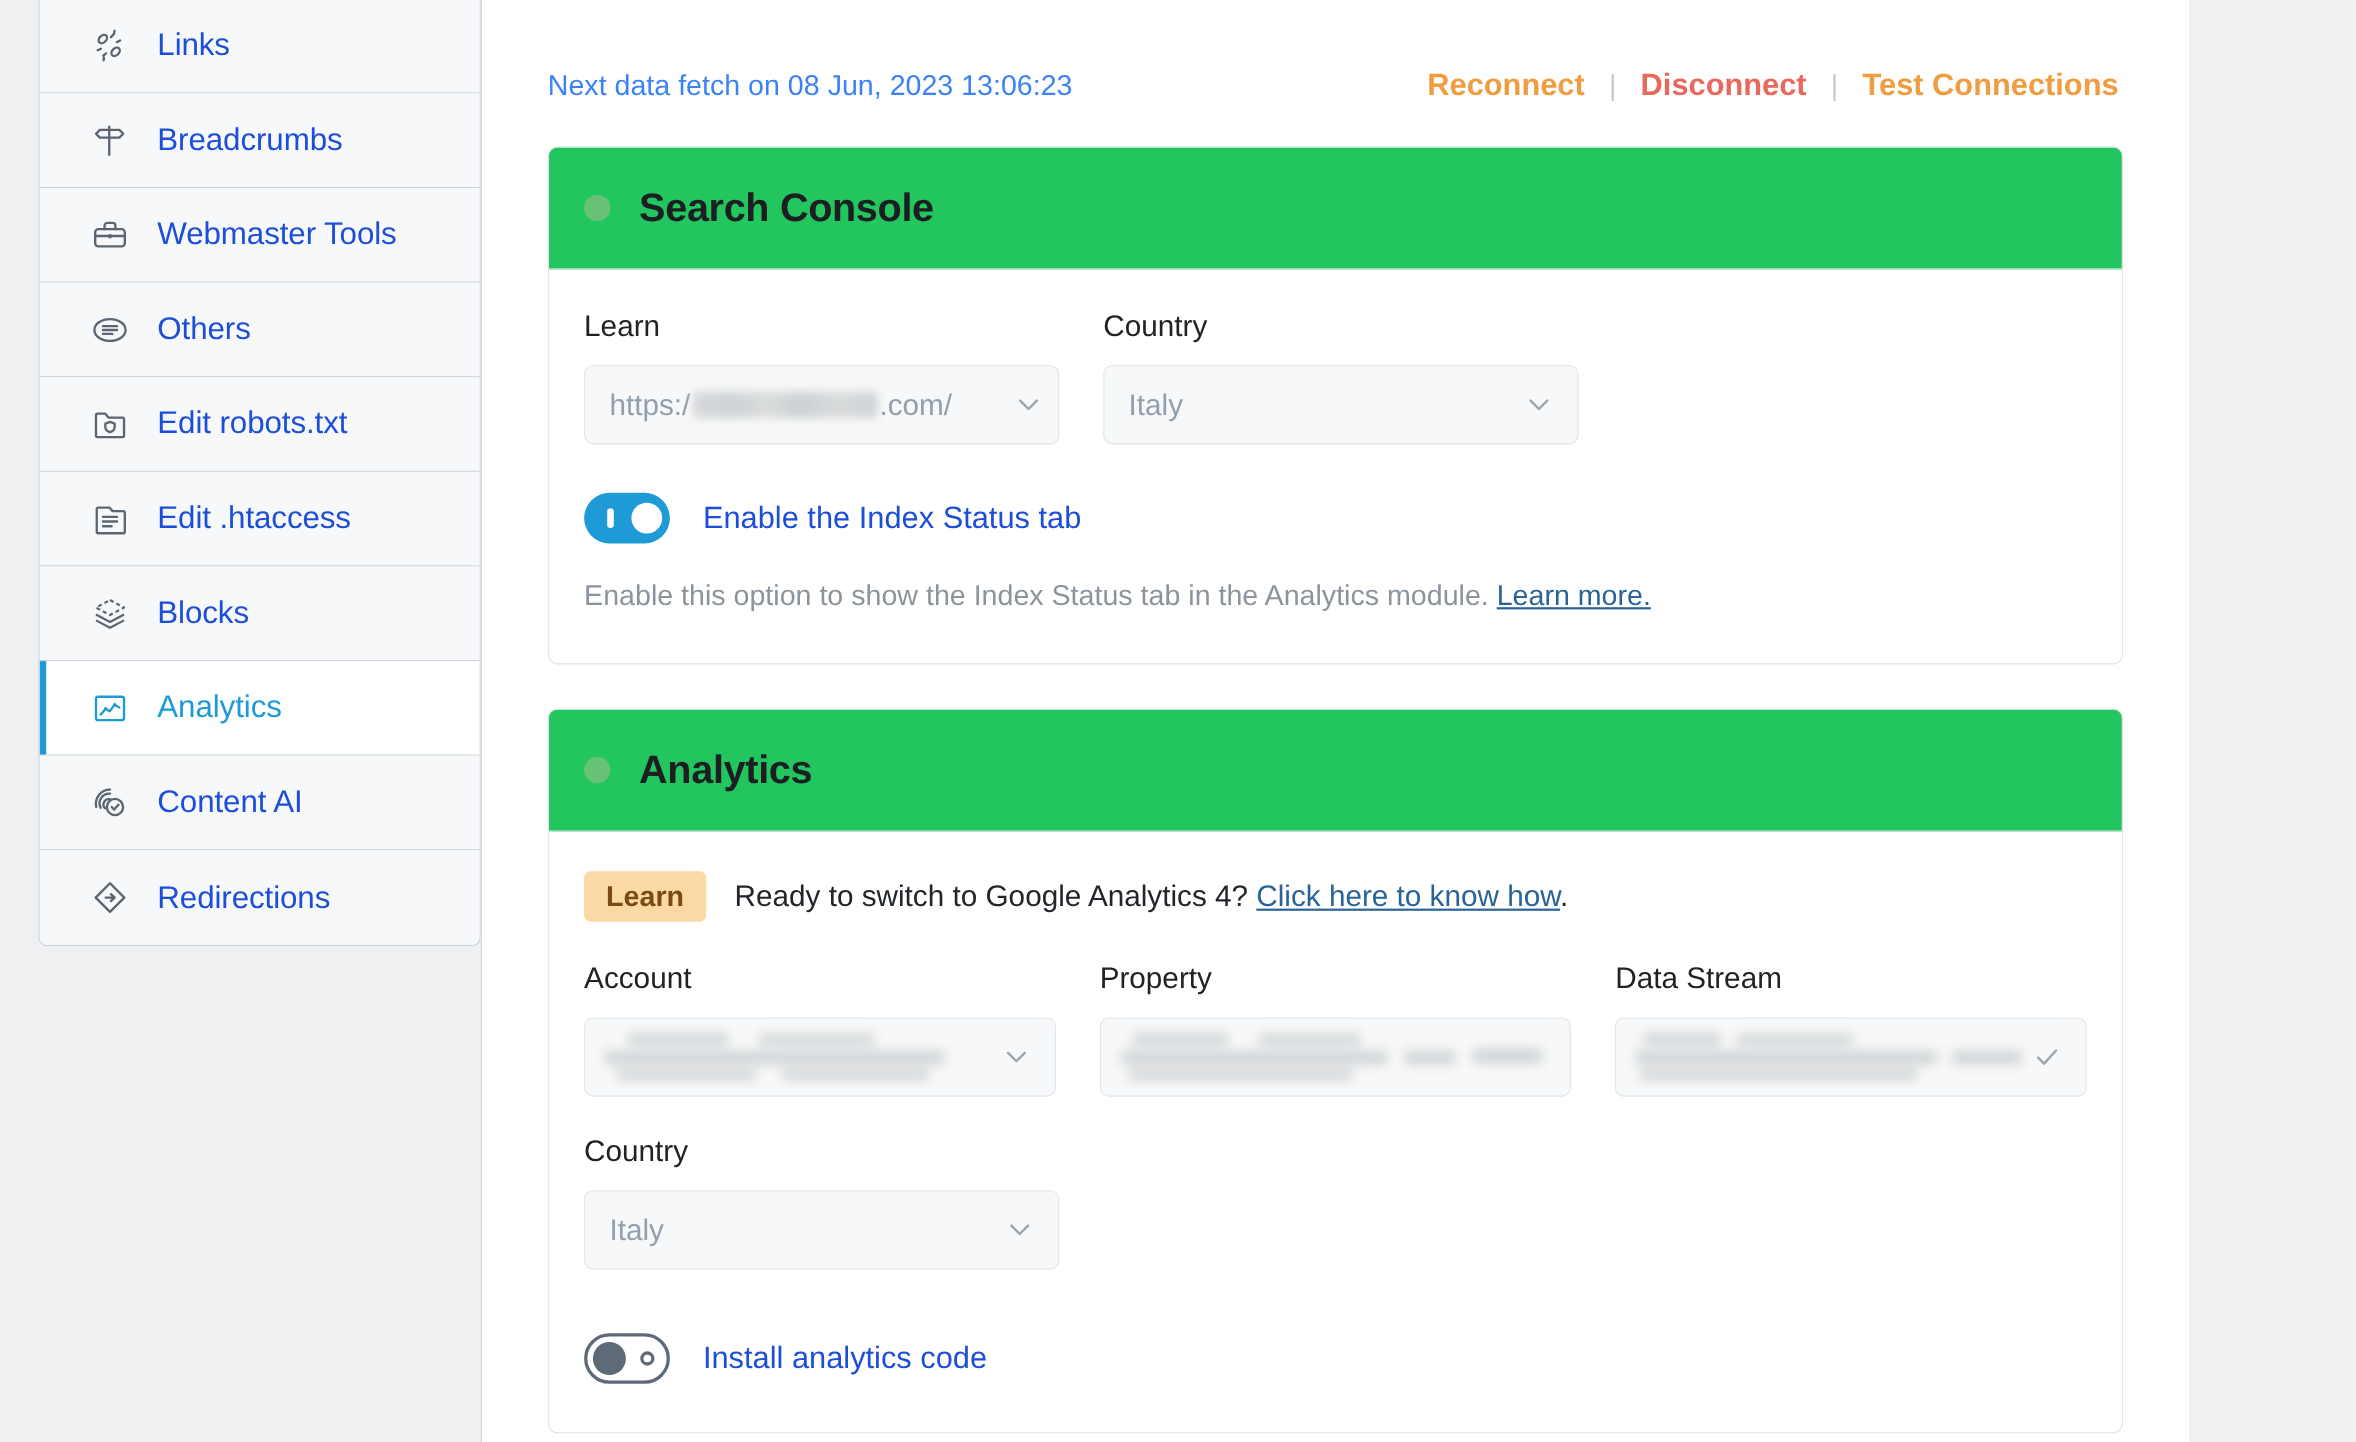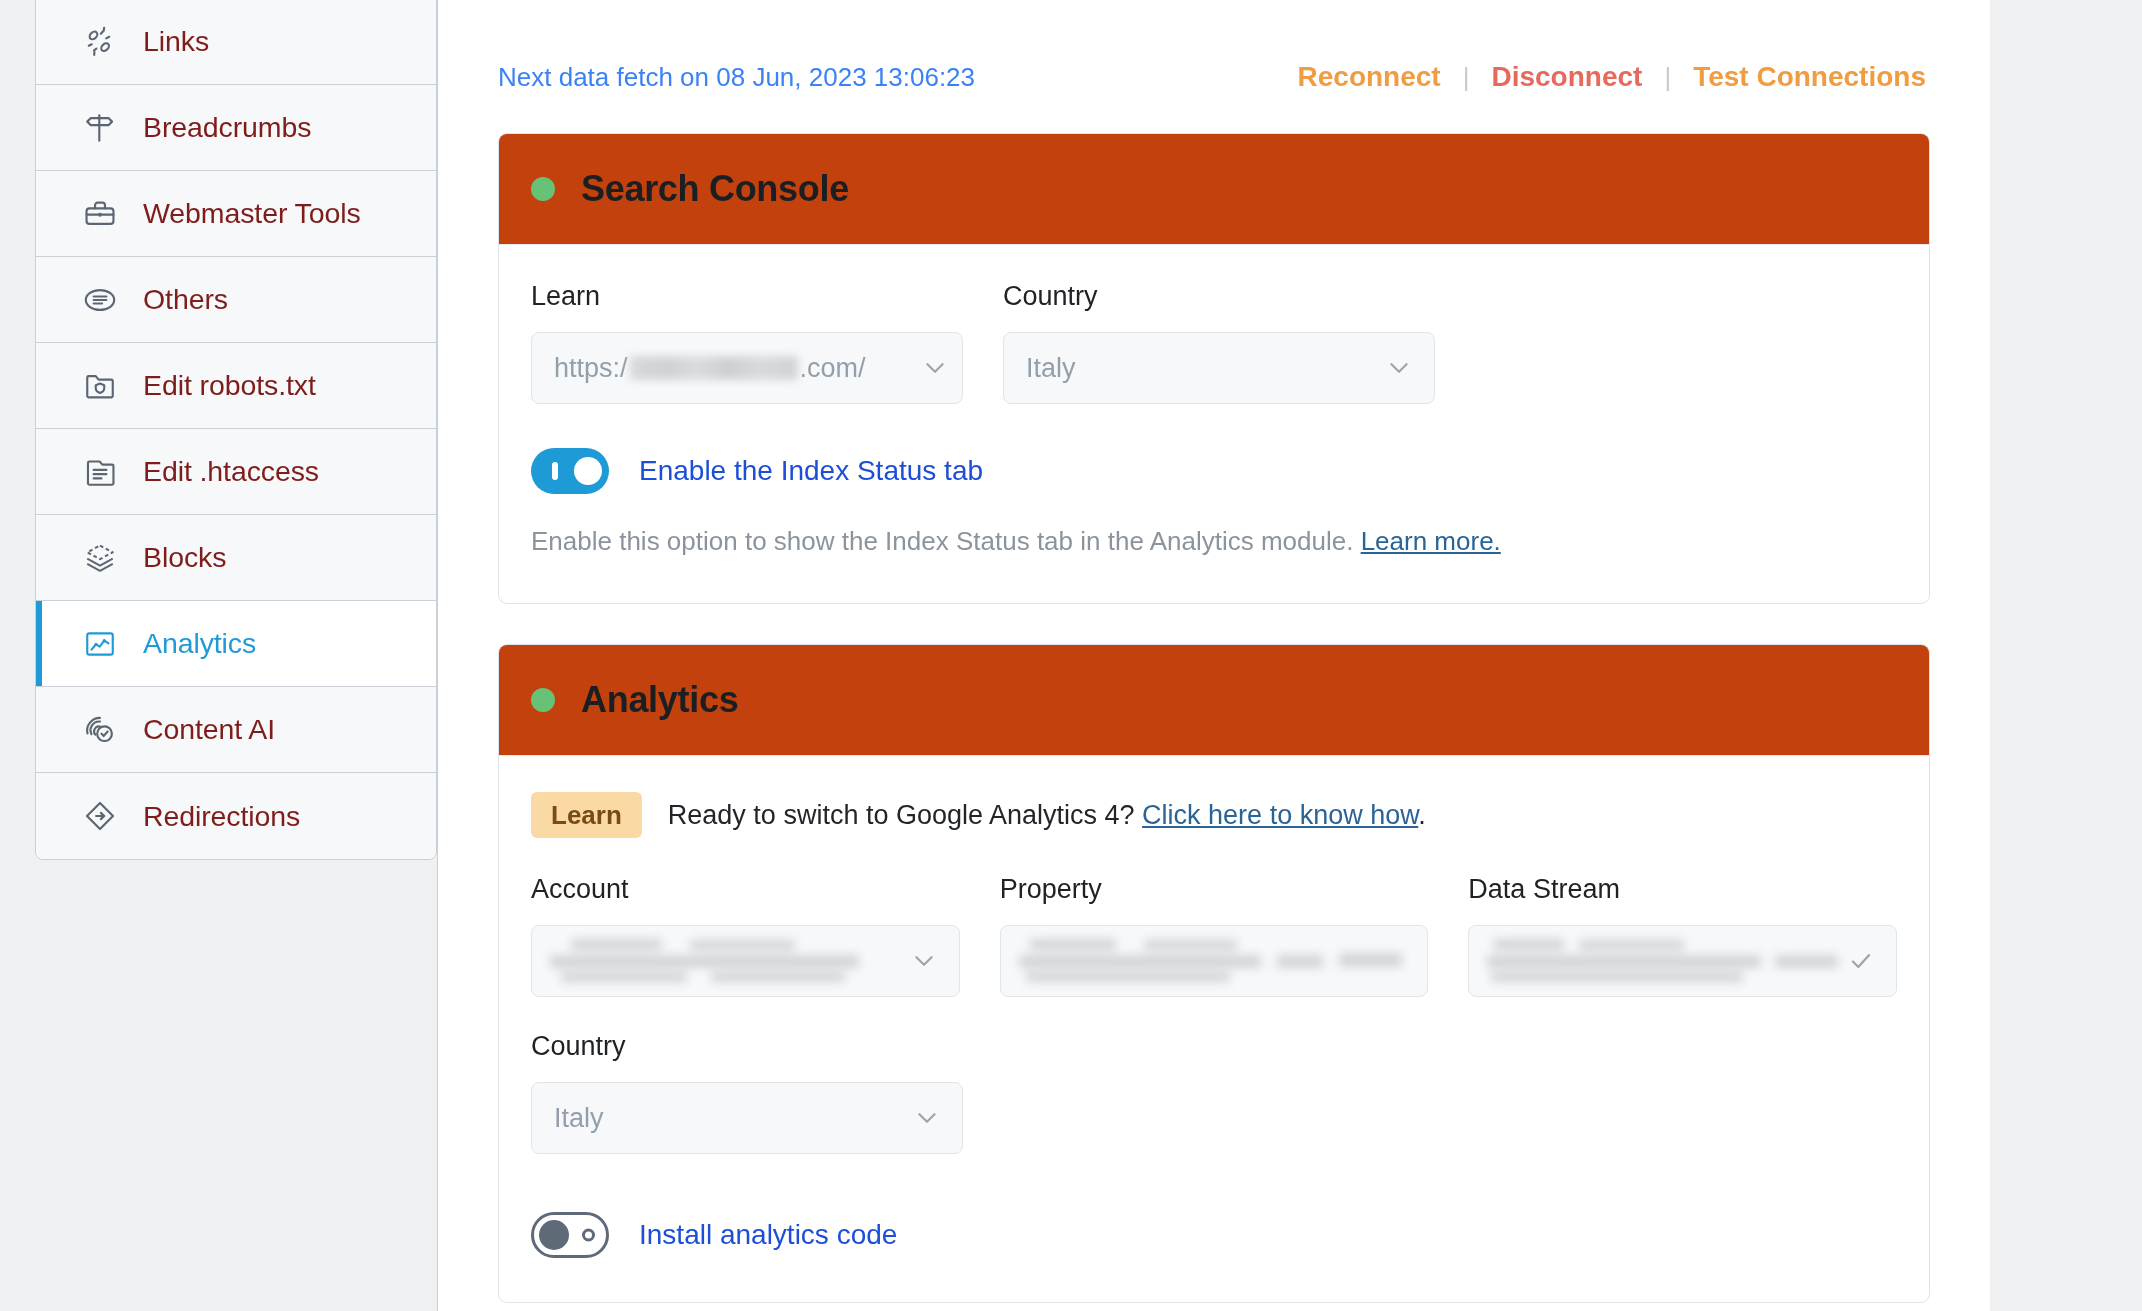--- a/index.html
+++ b/index.html
@@ -48,21 +48,21 @@
     width: 40px; height: 40px;
     flex: 0 0 40px;
     display: flex; align-items: center; justify-content: center;
     color: #5b6672;
   }
   .nav-item.active .nav-icon { color: #1e9bd7; }
   .nav-icon svg { width: 34px; height: 34px; display: block; }
   .nav-label {
     margin-left: 23px;
     font-size: 28.5px;
-    color: #7f1d1d;
+    color: #1d4ed8;
     letter-spacing: -0.1px;
     white-space: nowrap;
   }
   .nav-item.active .nav-label { color: #1e9bd7; }
 
   
   .main-panel {
     position: absolute;
     left: 437px; top: -2px;
     width: 1553px;
@@ -99,21 +99,21 @@
 
   
   .card {
     margin-top: 40px;
     border: 1px solid #dde3e8;
     border-radius: 9px;
     background: #ffffff;
     overflow: hidden;
   }
   .card-head {
-    background: #c2410c;
+    background: #22c55e;
     border-bottom: 1px solid #e3e8ec;
     display: flex; align-items: center;
     padding: 34px 32px 34px 32px;
   }
   .dot {
     width: 24px; height: 24px; border-radius: 50%;
     background: #68c275;
     flex: 0 0 24px;
   }
   .card-title {

